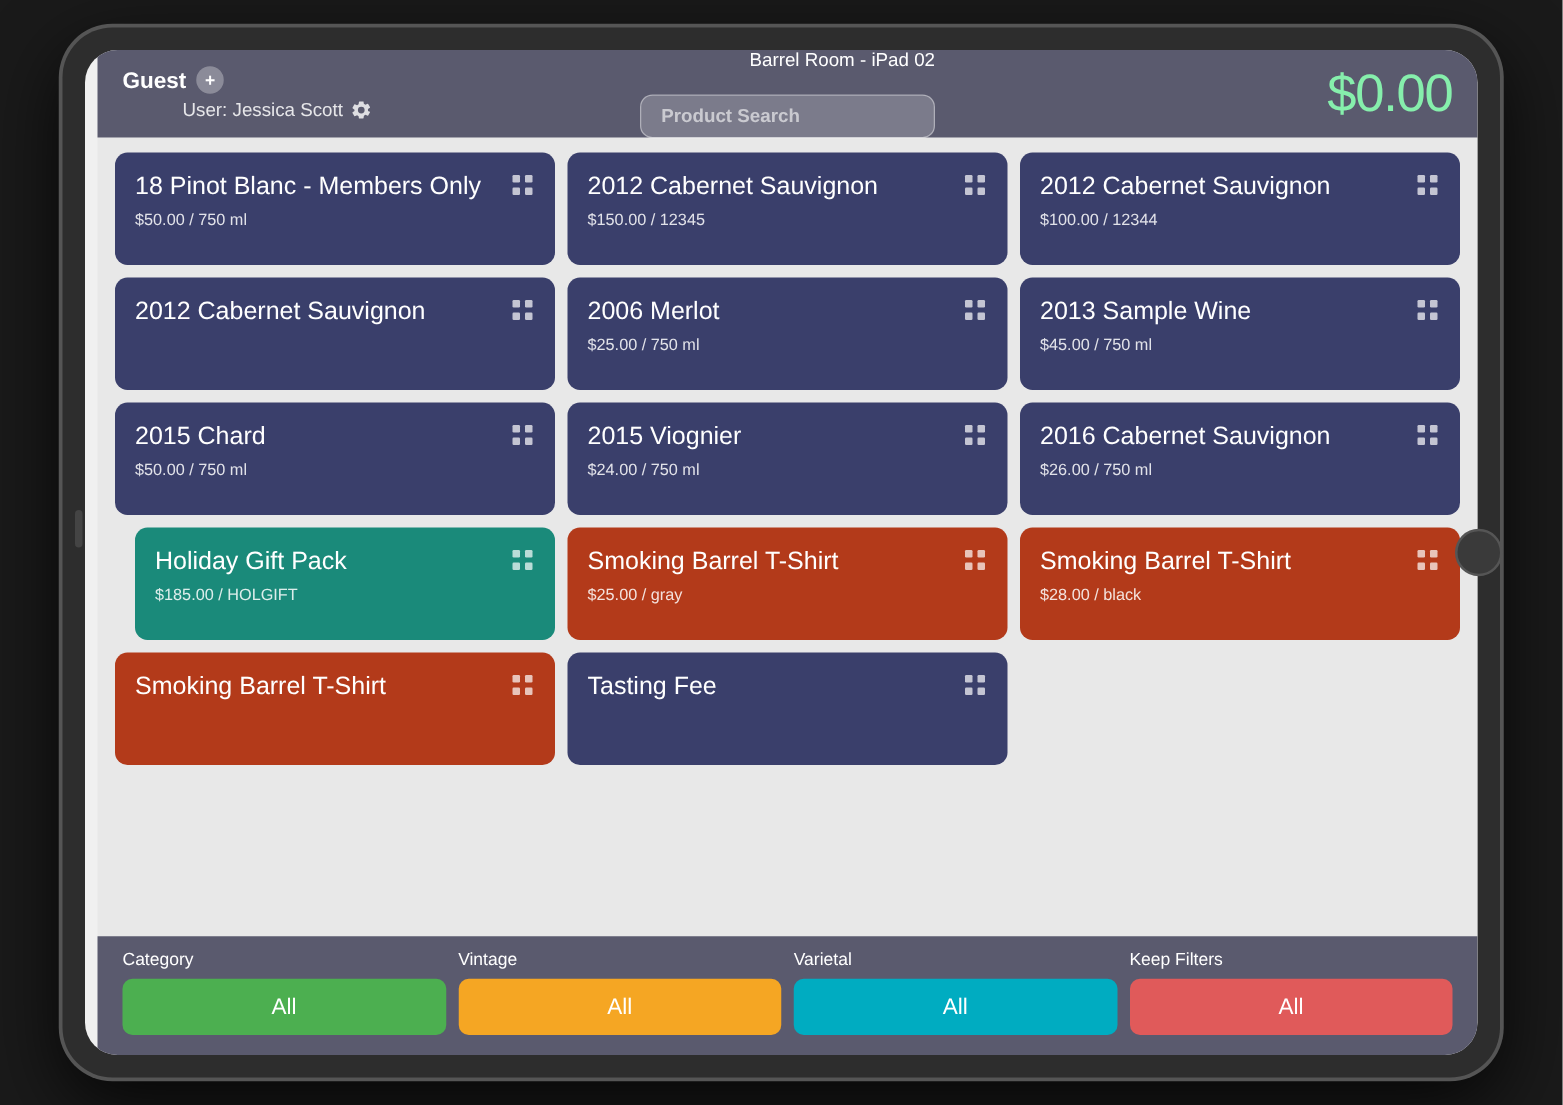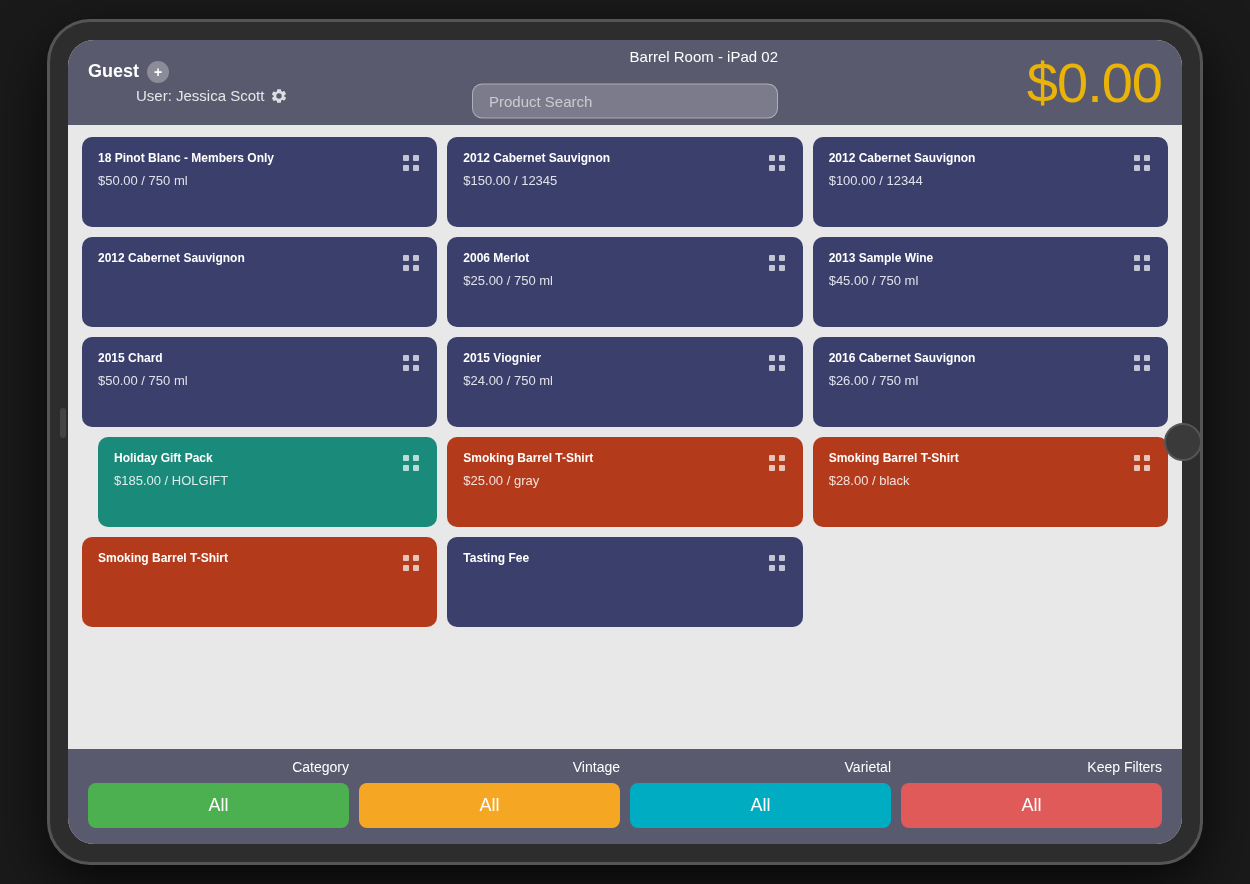--- a/index.html
+++ b/index.html
@@ -21,20 +21,21 @@
       position: relative;
     }
     .ipad-screen {
       width: 100%;
       height: 100%;
       background: #f0f0f0;
       border-radius: 26px;
       overflow: hidden;
       display: flex;
       flex-direction: column;
+      padding-left: 10px;
     }
     
     .home-button {
       position: absolute;
       right: -2px;
       top: 50%;
       transform: translateY(-50%);
       width: 38px;
       height: 38px;
       background: #3a3a3a;
@@ -99,29 +100,30 @@
       height: 18px;
       color: rgba(255,255,255,0.8);
     }
     .search-box {
       background: rgba(255,255,255,0.2);
       border: 1px solid rgba(255,255,255,0.4);
       border-radius: 10px;
       padding: 8px 16px;
       color: rgba(255,255,255,0.7);
       font-size: 15px;
-      width: 306px;
+      width: 236px;
       outline: none;
+      font-weight: bold;
     }
     .search-box::placeholder {
       color: rgba(255,255,255,0.6);
     }
     .total-amount {
-      color: #eab308;
-      font-size: 56px;
+      color: #86efac;
+      font-size: 42px;
       font-weight: 300;
       letter-spacing: -1px;
     }
 
     
     .products-area {
       flex: 1;
       background: #e8e8e8;
       padding: 12px 14px;
       overflow-y: auto;
@@ -138,22 +140,22 @@
       justify-content: space-between;
       cursor: pointer;
       min-height: 90px;
     }
     .product-card.navy { background: #3a3f6b; }
     .product-card.teal { background: #1a8a7a; margin-left: 16px; }
     .product-card.red { background: #b33a1a; }
     .product-info { flex: 1; }
     .product-name {
       color: white;
-      font-size: 12px;
-      font-weight: 700;
+      font-size: 20px;
+      font-weight: 400;
       line-height: 1.3;
       margin-bottom: 6px;
     }
     .product-price {
       color: rgba(255,255,255,0.85);
       font-size: 13px;
     }
     .grid-icon {
       color: rgba(255,255,255,0.7);
       font-size: 18px;
@@ -165,21 +167,20 @@
     .filters-area {
       background: #5a5a6e;
       padding: 10px 20px 16px;
       flex-shrink: 0;
     }
     .filter-labels {
       display: grid;
       grid-template-columns: repeat(4, 1fr);
       gap: 10px;
       margin-bottom: 8px;
-      text-align: right;
     }
     .filter-label {
       color: white;
       font-size: 14px;
       font-weight: 400;
     }
     .filter-buttons {
       display: grid;
       grid-template-columns: repeat(4, 1fr);
       gap: 10px;

